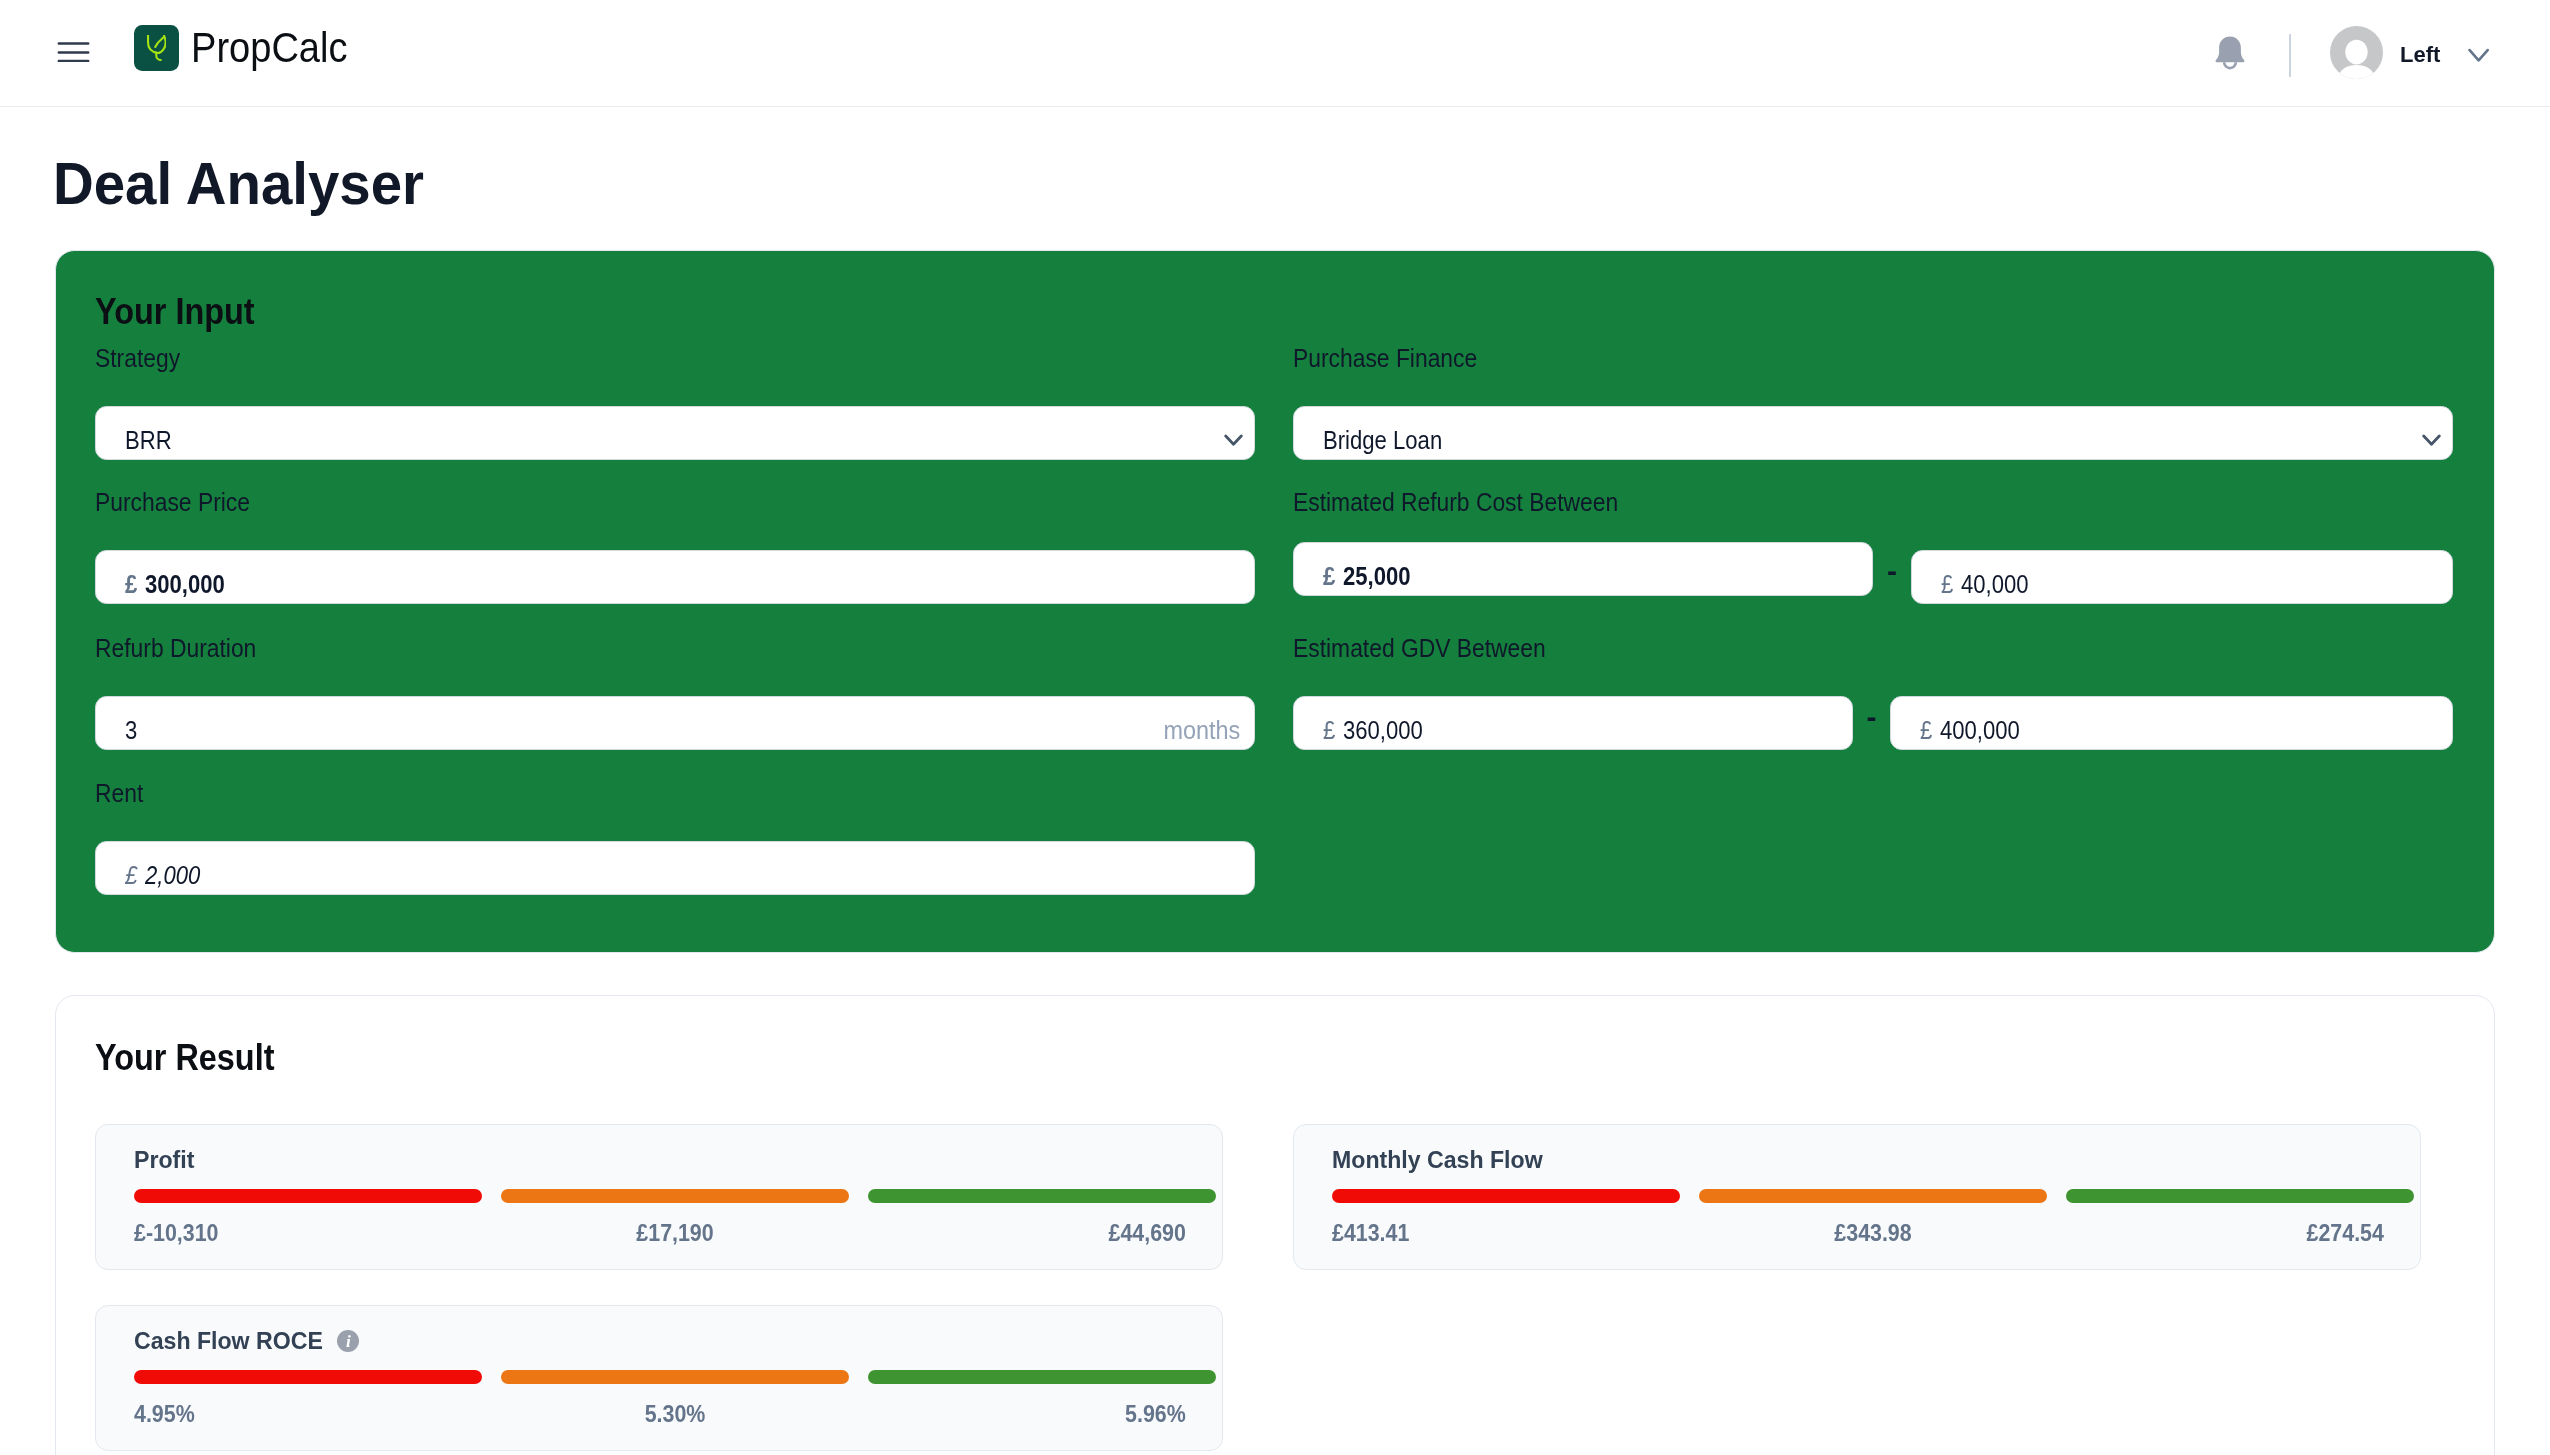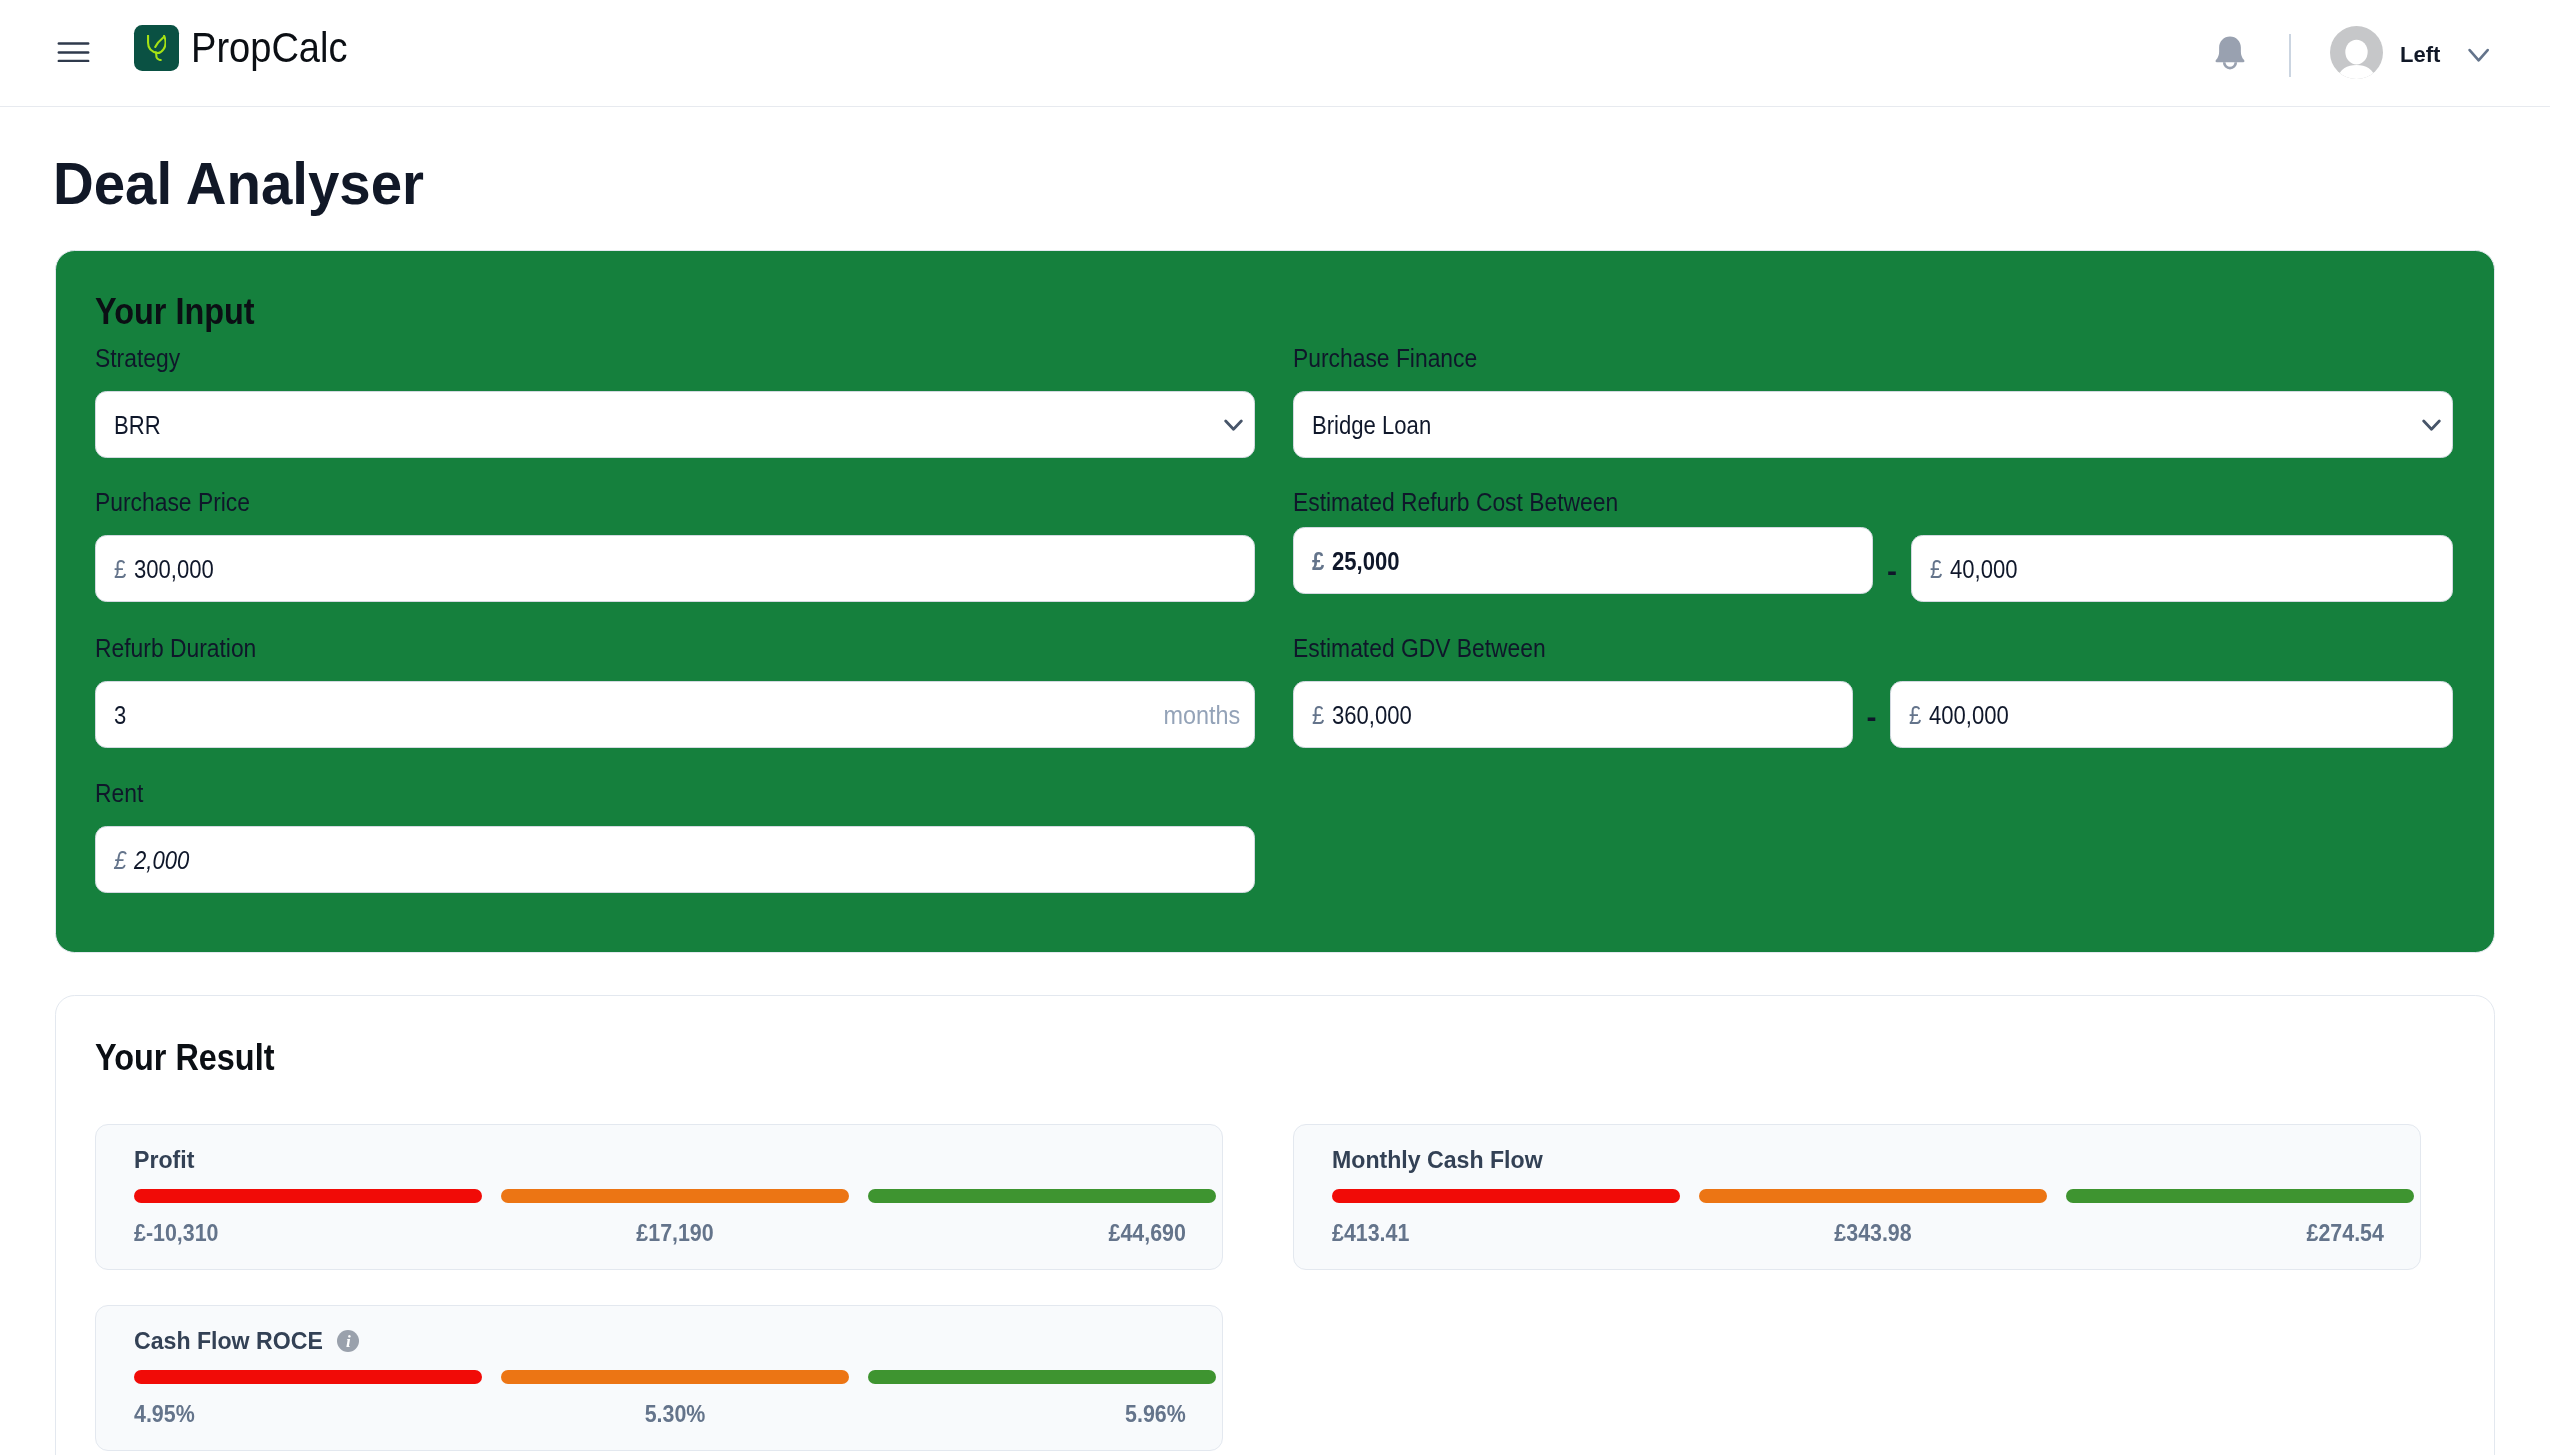--- a/index.html
+++ b/index.html
@@ -17,21 +17,21 @@
 
   
   .card { position:absolute; left:55px; width:2440px; border:1.6px solid #e3e8ef; border-radius:19.7px; }
   #card1 { top:250px; height:703px; background:#15803d; }
   #card2 { top:995px; height:656px; background:#ffffff; }
   .card h2 { position:absolute; left:39px; font-size:36px; line-height:36px; font-weight:bold; color:#0b0f14; transform:scaleX(.9); transform-origin:left center; }
 
   
   .fgroup { position:absolute; width:1160px; }
   .flabel { position:absolute; left:0; top:3.3px; font-size:25.4px; line-height:25.4px; color:#0f172a; transform:scaleX(.9); transform-origin:left center; white-space:nowrap; }
-  .finput { position:absolute; height:67px; width:1160px; background:#fff; border:1.6px solid #d3d9e1; border-radius:11.5px; font-size:26px; line-height:67px; color:#0f172a; padding-left:18px; white-space:nowrap; }
+  .finput { position:absolute; height:54px; width:1160px; background:#fff; border:1.6px solid #d3d9e1; border-radius:11.5px; font-size:26px; line-height:67px; color:#0f172a; padding-left:29px; white-space:nowrap;margin-top:15px; }
   .itxt { display:inline-block; transform:scaleX(.85); transform-origin:left center; }
   .cur { color:#64748b; margin-right:9px; }
   .suffix { position:absolute; right:14px; top:0; color:#94a3b8; font-size:26px; transform:scaleX(.9); transform-origin:right center; }
   .chev { position:absolute; right:10.7px; top:27px; }
   .dash { position:absolute; left:580px; width:38px; text-align:center; font-size:30px; line-height:72px; font-weight:bold; color:#0f172a; }
 
   
   .tile { position:absolute; width:1128px; height:146px; background:#f8fafc; border:1.6px solid #e3e8ef; border-radius:13px; }
   .ttitle { position:absolute; left:38px; top:23px; font-size:24.6px; line-height:24.6px; font-weight:bold; color:#334155; transform:scaleX(.94); transform-origin:left center; white-space:nowrap; }
   .bar { position:absolute; top:64px; height:14px; border-radius:7.4px; }
@@ -113,21 +113,21 @@
     <div class="flabel">Purchase Finance</div>
     <div class="finput" style="top:48px;"><span class="itxt">Bridge Loan</span>
       <svg class="chev" width="19" height="12.3" viewBox="0 0 23 15">
           <polyline points="2,2.5 11.5,12.5 21,2.5" fill="none" stroke="#475569" stroke-width="3.4" stroke-linecap="round" stroke-linejoin="round"></polyline>
         </svg>
     </div>
   </div>
 
   <div class="fgroup" style="left:39px; top:236px;">
     <div class="flabel">Purchase Price</div>
-    <div class="finput" style="top:48px;"><span class="itxt"><span class="cur">£</span>300,000</span></div>
+    <div class="finput" style="top:48px;font-weight:bold;"><span class="itxt"><span class="cur">£</span>300,000</span></div>
   </div>
 
   <div class="fgroup" style="left:1237px; top:236px;">
     <div class="flabel">Estimated Refurb Cost Between</div>
     <div class="finput" style="top:40px; width:580px;font-weight:bold;"><span class="itxt"><span class="cur">£</span>25,000</span></div>
     <div class="dash" style="top:48px;">-</div>
     <div class="finput" style="top:48px; left:618px; width:542px;"><span class="itxt"><span class="cur">£</span>40,000</span></div>
   </div>
 
   <div class="fgroup" style="left:39px; top:382px;">

